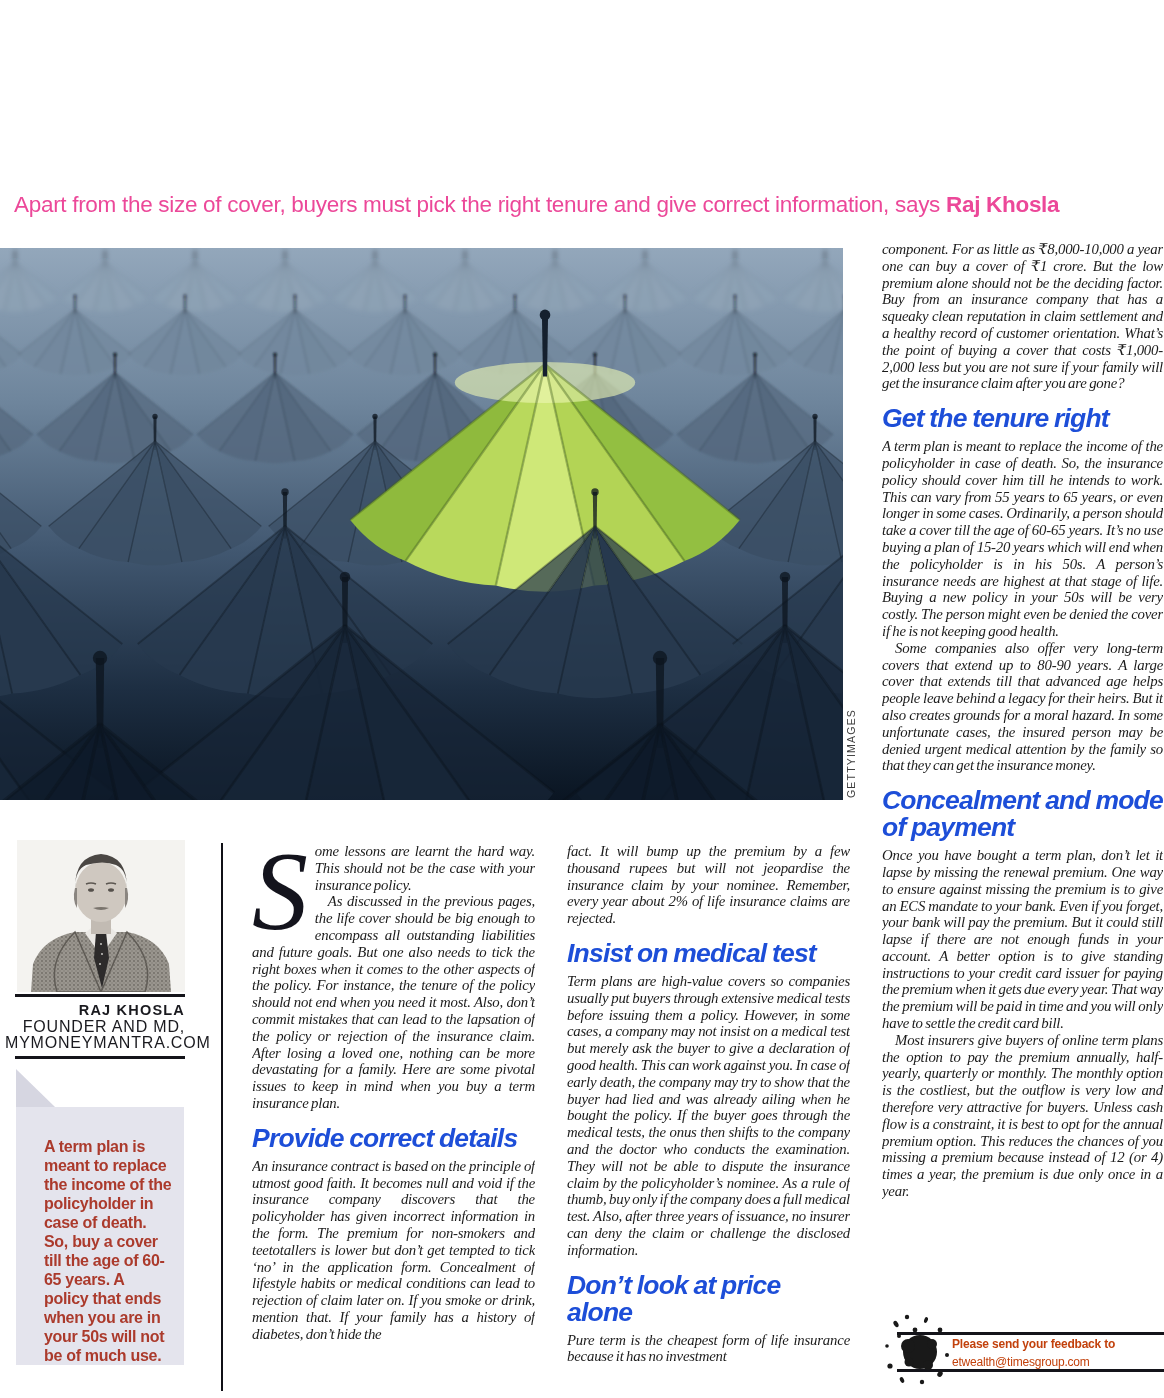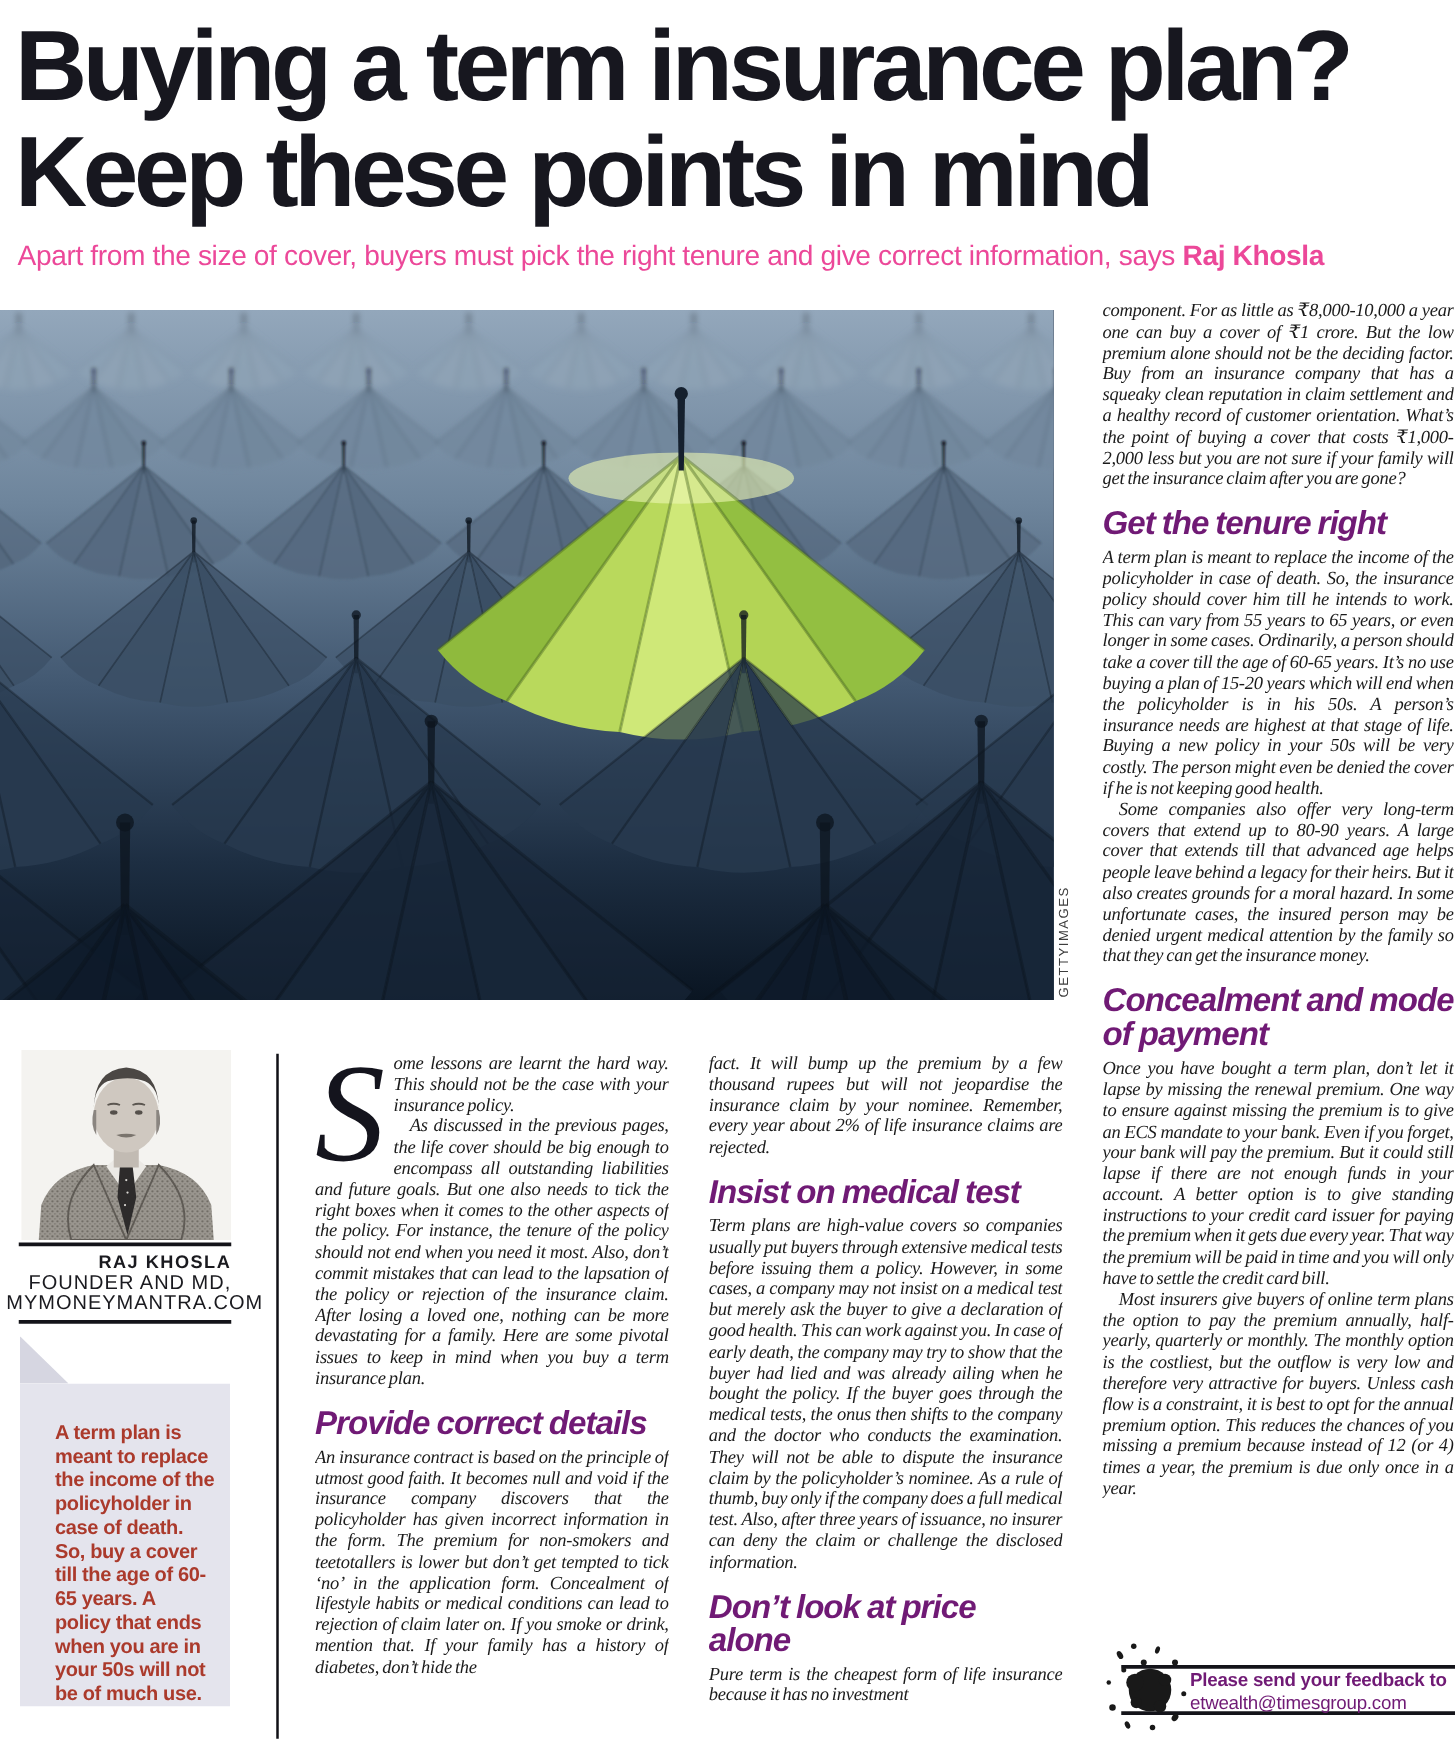--- a/index.html
+++ b/index.html
@@ -49,39 +49,38 @@
   
   .col{ position:absolute; width:283px; overflow:hidden;font-style:italic; }
   .col1{ left:252px; top:843px; height:556px; }
   .col2{ left:567px; top:843px; height:556px; }
   .col3{ left:882px; top:241px; width:281px; height:1085px; }
   .bodytext{ font-size:14.8px; line-height:16.8px; letter-spacing:-0.2px; word-spacing:-1px;
     text-align:justify; color:#1b1b1b; }
   .indent{ text-indent:13px; }
   .sec-h{ font-family:"Liberation Sans","DejaVu Sans",sans-serif;
     font-weight:700; font-size:26.5px; line-height:27px; letter-spacing:-0.8px;
-    color:#701a75; margin:13px 0 6px 0; text-align:left; }
+    color:#1d4ed8; margin:13px 0 6px 0; text-align:left; }
   .dropcap{ float:left; font-family:"Liberation Serif","DejaVu Serif",serif;
     font-size:112px; line-height:84px; padding:6px 7px 0 0; color:#14141d; }
 
   
   .fb-rule-top{ left:897px; top:1332px; width:267px; height:2.5px; }
   .fb-rule-bot{ left:897px; top:1369px; width:267px; height:2.5px; }
   .fb-text{ left:952px; top:1336px; width:212px;
     font-family:"Liberation Sans","DejaVu Sans",sans-serif;
-    font-size:15px; line-height:17.5px; letter-spacing:-0.2px; color:#701a75;}
+    font-size:12px; line-height:17.5px; letter-spacing:-0.2px; color:#c2410c;}
   .fb-text .b{ font-weight:700; }
   .splat{ left:882px; top:1310px; width:72px; height:78px; }
 </style>
 </head>
 <body>
 
 <div class="page">
 
-  <h1 class="abs headline"><span>Buying a term insurance plan?</span><br><span>Keep these points in mind</span></h1>
 
   <p class="abs standfirst"><span>Apart from the size of cover, buyers must pick the right tenure and give correct information, says </span><b>Raj Khosla</b></p>
 
   <div class="abs hero">
     <svg viewBox="0 0 843 552" preserveAspectRatio="none">
       <defs>
         <linearGradient id="sky" x1="0" y1="0" x2="0" y2="1">
           <stop offset="0" stop-color="#93a7bb"></stop>
           <stop offset="0.28" stop-color="#6e859c"></stop>
           <stop offset="0.55" stop-color="#415770"></stop>

